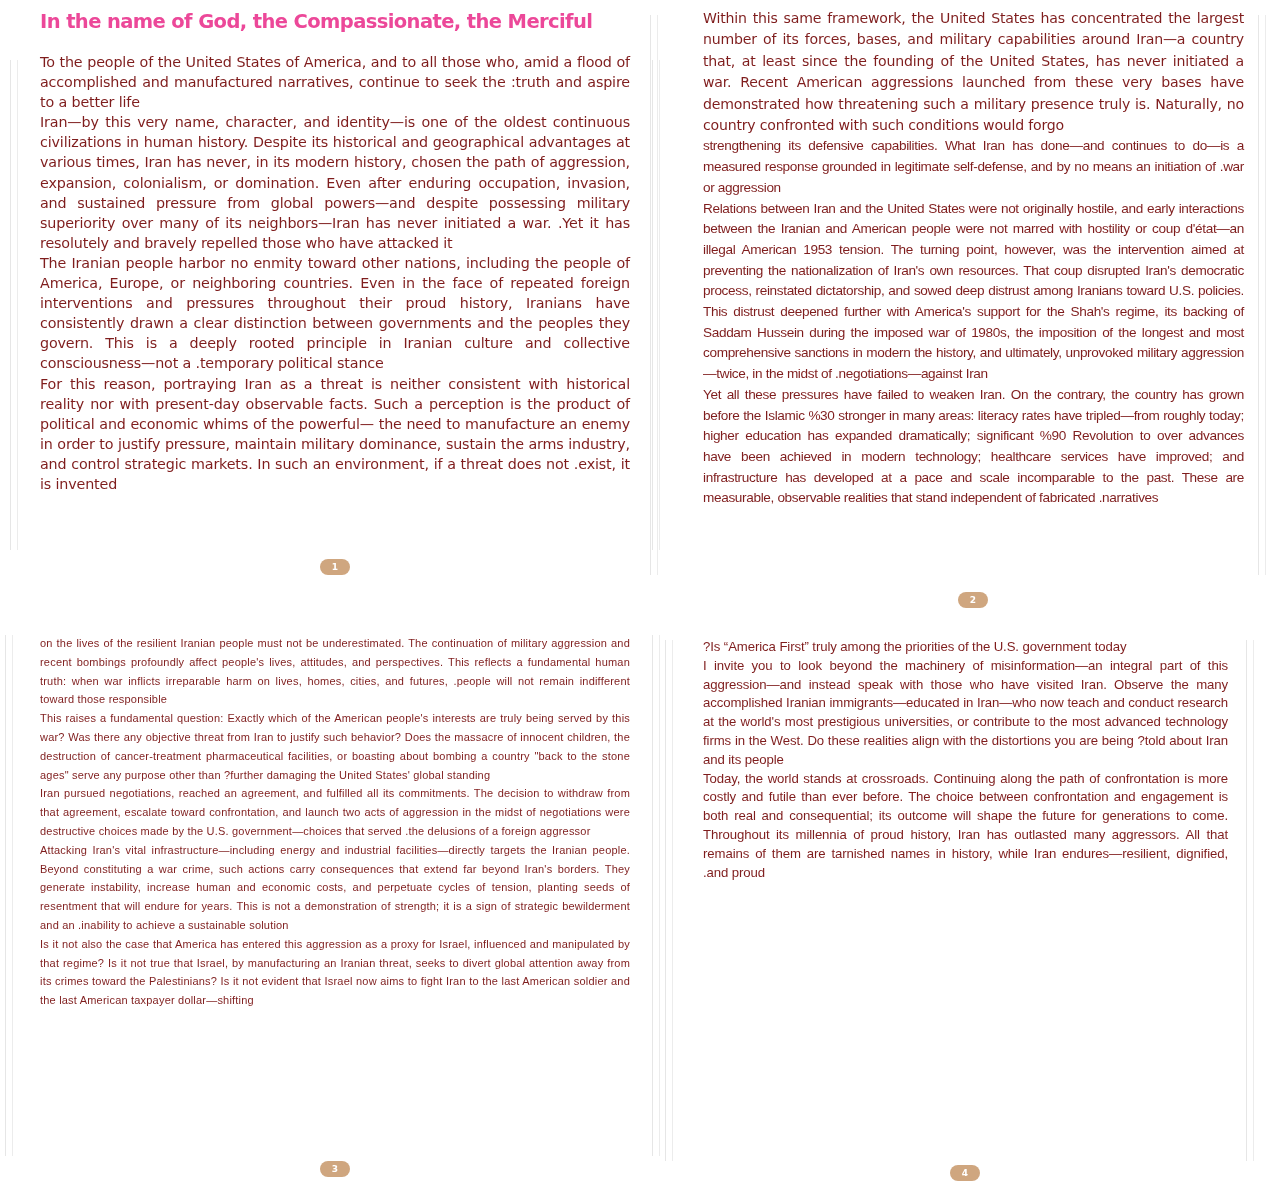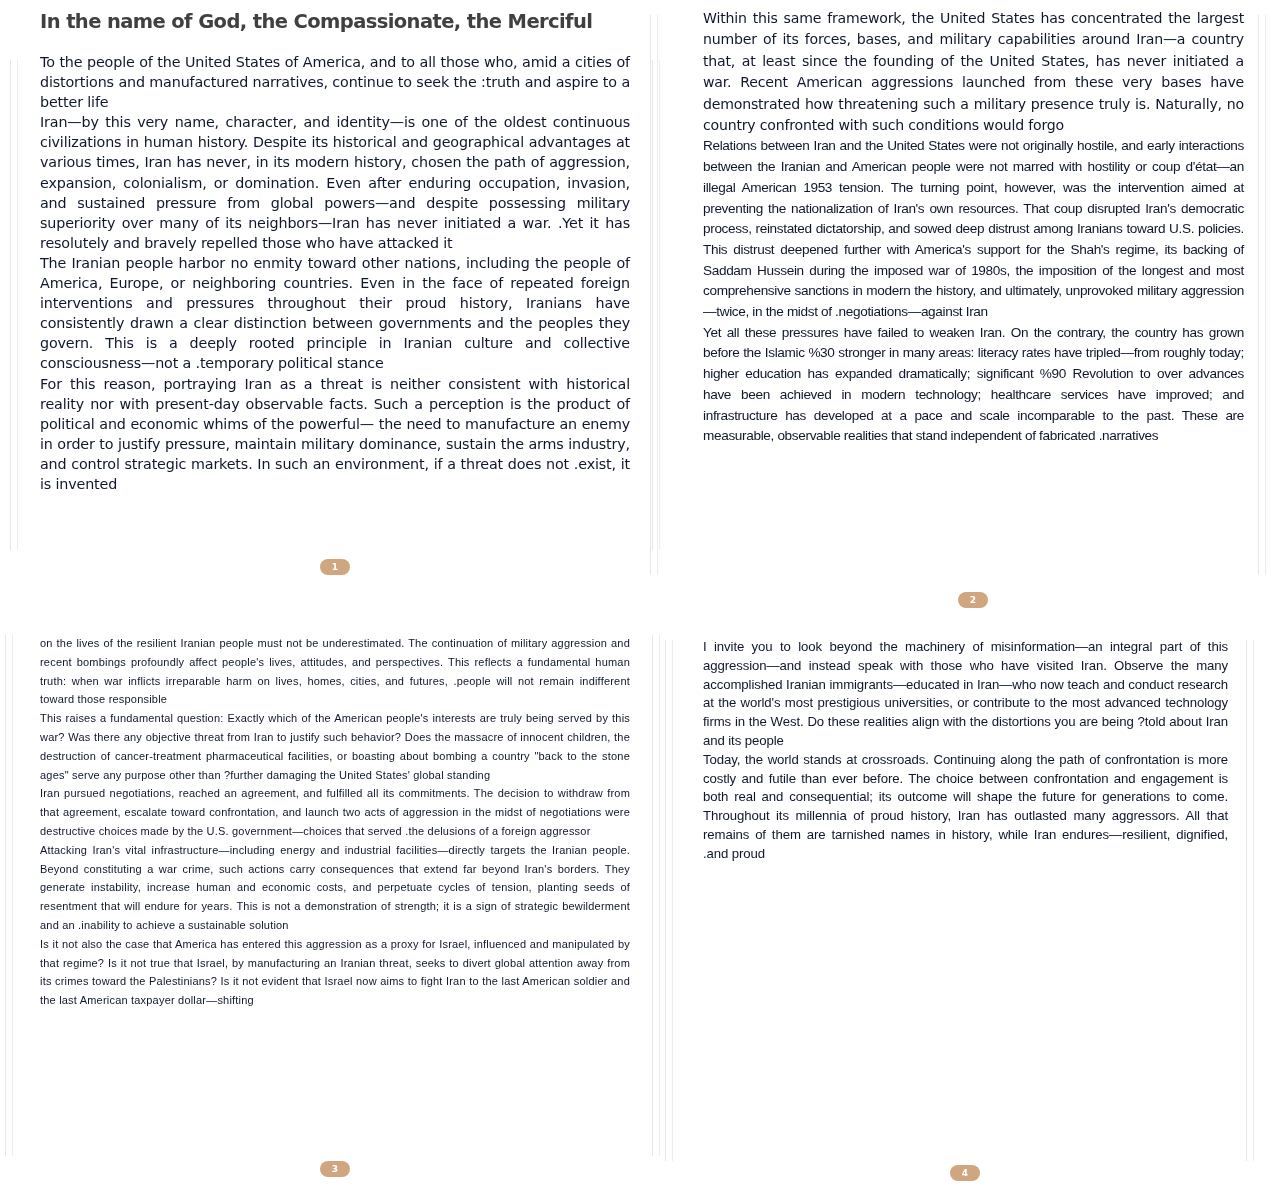--- a/index.html
+++ b/index.html
@@ -2,60 +2,61 @@
 <html><head>
 <meta charset="utf-8">
 <style>
   html, body { margin: 0; padding: 0; background: #ffffff; }
   body { width: 1278px; height: 1191px; position: relative; overflow: hidden; }
   .page { position: absolute; box-sizing: border-box; }
   .page .frame-l, .page .frame-r {
     position: absolute; top: 0; bottom: 0; width: 6px;
     border-left: 1px solid #e6e6e6; border-right: 1px solid #ececec;
   }
-  .text { position: absolute; color: #0f172a; text-align: justify; }
+  .text { position: absolute; color: #7f1d1d; text-align: justify; }
   .text p { margin: 0; text-align-last: left; }
   .p1 .text { font-family: "DejaVu Sans", sans-serif; font-size: 14.3px; line-height: 20.1px; letter-spacing: -0.15px; }
   .p2 .text { font-family: "Liberation Sans", sans-serif; font-size: 14.2px; line-height: 20.7px; }
   .p2 .text p.sans { font-family: "DejaVu Sans", sans-serif; font-size: 14.1px; letter-spacing: -0.2px; }
   .p2 .text p.narrow { font-family: "Liberation Sans", sans-serif; font-size: 13.6px; letter-spacing: -0.35px; }
   .p3 .text { font-family: "Liberation Sans", sans-serif; font-size: 11px; line-height: 18.8px; letter-spacing: 0.2px; }
   .p4 .text { font-family: "Liberation Sans", sans-serif; font-size: 13.2px; line-height: 18.8px; letter-spacing: -0.1px; }
   .title {
     position: absolute; left: 40px; top: 10px;
     font-family: "DejaVu Sans", sans-serif; font-weight: bold;
-    font-size: 19.5px; letter-spacing: -0.6px; color: #404040; white-space: nowrap;
+    font-size: 19.5px; letter-spacing: -0.6px; color: #ec4899; white-space: nowrap;
   }
   .badge {
     position: absolute; width: 30px; height: 16px; border-radius: 8px;
     background: #cfa67f; color: #ffffff; text-align: center;
     font-family: "DejaVu Sans", sans-serif; font-size: 9px; line-height: 16px; font-weight: bold;
   }
 </style>
 </head>
 <body>
 
 <section class="page p1" style="left:0;top:0;width:640px;height:590px;">
   <div class="frame-l" style="left:10px;top:60px;bottom:40px;"></div>
   <div class="frame-r" style="left:652px;top:60px;bottom:40px;"></div>
   <h1 class="title" style="margin:0;">In the name of God, the Compassionate, the Merciful</h1>
   <div class="text" style="left:40px;top:52px;width:590px;">
-    <p>To the people of the United States of America, and to all those who, amid a cities of distortions and manufactured narratives, continue to seek the :truth and aspire to a better life</p>
+    <p>To the people of the United States of America, and to all those who, amid a flood of accomplished and manufactured narratives, continue to seek the :truth and aspire to a better life</p>
     <p>Iran—by this very name, character, and identity—is one of the oldest continuous civilizations in human history. Despite its historical and geographical advantages at various times, Iran has never, in its modern history, chosen the path of aggression, expansion, colonialism, or domination. Even after enduring occupation, invasion, and sustained pressure from global powers—and despite possessing military superiority over many of its neighbors—Iran has never initiated a war. .Yet it has resolutely and bravely repelled those who have attacked it</p>
     <p>The Iranian people harbor no enmity toward other nations, including the people of America, Europe, or neighboring countries. Even in the face of repeated foreign interventions and pressures throughout their proud history, Iranians have consistently drawn a clear distinction between governments and the peoples they govern. This is a deeply rooted principle in Iranian culture and collective consciousness—not a .temporary political stance</p>
     <p>For this reason, portraying Iran as a threat is neither consistent with historical reality nor with present-day observable facts. Such a perception is the product of political and economic whims of the powerful— the need to manufacture an enemy in order to justify pressure, maintain military dominance, sustain the arms industry, and control strategic markets. In such an environment, if a threat does not .exist, it is invented</p>
   </div>
   <div class="badge" style="left:320px;top:559px;">1</div>
 </section>
 
 <section class="page p2" style="left:640px;top:0;width:638px;height:620px;">
   <div class="frame-l" style="left:10px;top:15px;bottom:45px;"></div>
   <div class="frame-r" style="left:618px;top:15px;bottom:45px;"></div>
   <div class="text" style="left:63px;top:8px;width:541px;">
     <p class="sans" style="line-height:21.4px;">Within this same framework, the United States has concentrated the largest number of its forces, bases, and military capabilities around Iran—a country that, at least since the founding of the United States, has never initiated a war. Recent American aggressions launched from these very bases have demonstrated how threatening such a military presence truly is. Naturally, no country confronted with such conditions would forgo</p>
+    <p class="narrow">strengthening its defensive capabilities. What Iran has done—and continues to do—is a measured response grounded in legitimate self-defense, and by no means an initiation of .war or aggression</p>
     <p class="narrow">Relations between Iran and the United States were not originally hostile, and early interactions between the Iranian and American people were not marred with hostility or coup d'état—an illegal American 1953 tension. The turning point, however, was the intervention aimed at preventing the nationalization of Iran's own resources. That coup disrupted Iran's democratic process, reinstated dictatorship, and sowed deep distrust among Iranians toward U.S. policies. This distrust deepened further with America's support for the Shah's regime, its backing of Saddam Hussein during the imposed war of 1980s, the imposition of the longest and most comprehensive sanctions in modern the history, and ultimately, unprovoked military aggression—twice, in the midst of .negotiations—against Iran</p>
     <p class="narrow">Yet all these pressures have failed to weaken Iran. On the contrary, the country has grown before the Islamic %30 stronger in many areas: literacy rates have tripled—from roughly today; higher education has expanded dramatically; significant %90 Revolution to over advances have been achieved in modern technology; healthcare services have improved; and infrastructure has developed at a pace and scale incomparable to the past. These are measurable, observable realities that stand independent of fabricated .narratives</p>
   </div>
   <div class="badge" style="left:318px;top:592px;">2</div>
 </section>
 
 <section class="page p3" style="left:0;top:630px;width:650px;height:561px;">
   <div class="frame-l" style="left:5px;top:5px;bottom:35px;"></div>
   <div class="frame-r" style="left:652px;top:5px;bottom:35px;"></div>
   <div class="text" style="left:40px;top:4px;width:590px;">
@@ -65,17 +66,18 @@
     <p>Attacking Iran's vital infrastructure—including energy and industrial facilities—directly targets the Iranian people. Beyond constituting a war crime, such actions carry consequences that extend far beyond Iran's borders. They generate instability, increase human and economic costs, and perpetuate cycles of tension, planting seeds of resentment that will endure for years. This is not a demonstration of strength; it is a sign of strategic bewilderment and an .inability to achieve a sustainable solution</p>
     <p>Is it not also the case that America has entered this aggression as a proxy for Israel, influenced and manipulated by that regime? Is it not true that Israel, by manufacturing an Iranian threat, seeks to divert global attention away from its crimes toward the Palestinians? Is it not evident that Israel now aims to fight Iran to the last American soldier and the last American taxpayer dollar—shifting</p>
   </div>
   <div class="badge" style="left:320px;top:531px;">3</div>
 </section>
 
 <section class="page p4" style="left:650px;top:630px;width:628px;height:561px;">
   <div class="frame-l" style="left:15px;top:10px;bottom:30px;"></div>
   <div class="frame-r" style="left:596px;top:10px;bottom:30px;"></div>
   <div class="text" style="left:53px;top:8px;width:525px;">
+    <p>?Is “America First” truly among the priorities of the U.S. government today</p>
     <p>I invite you to look beyond the machinery of misinformation—an integral part of this aggression—and instead speak with those who have visited Iran. Observe the many accomplished Iranian immigrants—educated in Iran—who now teach and conduct research at the world's most prestigious universities, or contribute to the most advanced technology firms in the West. Do these realities align with the distortions you are being ?told about Iran and its people</p>
     <p>Today, the world stands at crossroads. Continuing along the path of confrontation is more costly and futile than ever before. The choice between confrontation and engagement is both real and consequential; its outcome will shape the future for generations to come. Throughout its millennia of proud history, Iran has outlasted many aggressors. All that remains of them are tarnished names in history, while Iran endures—resilient, dignified, .and proud</p>
   </div>
   <div class="badge" style="left:300px;top:535px;">4</div>
 </section>
 
 </body></html>

